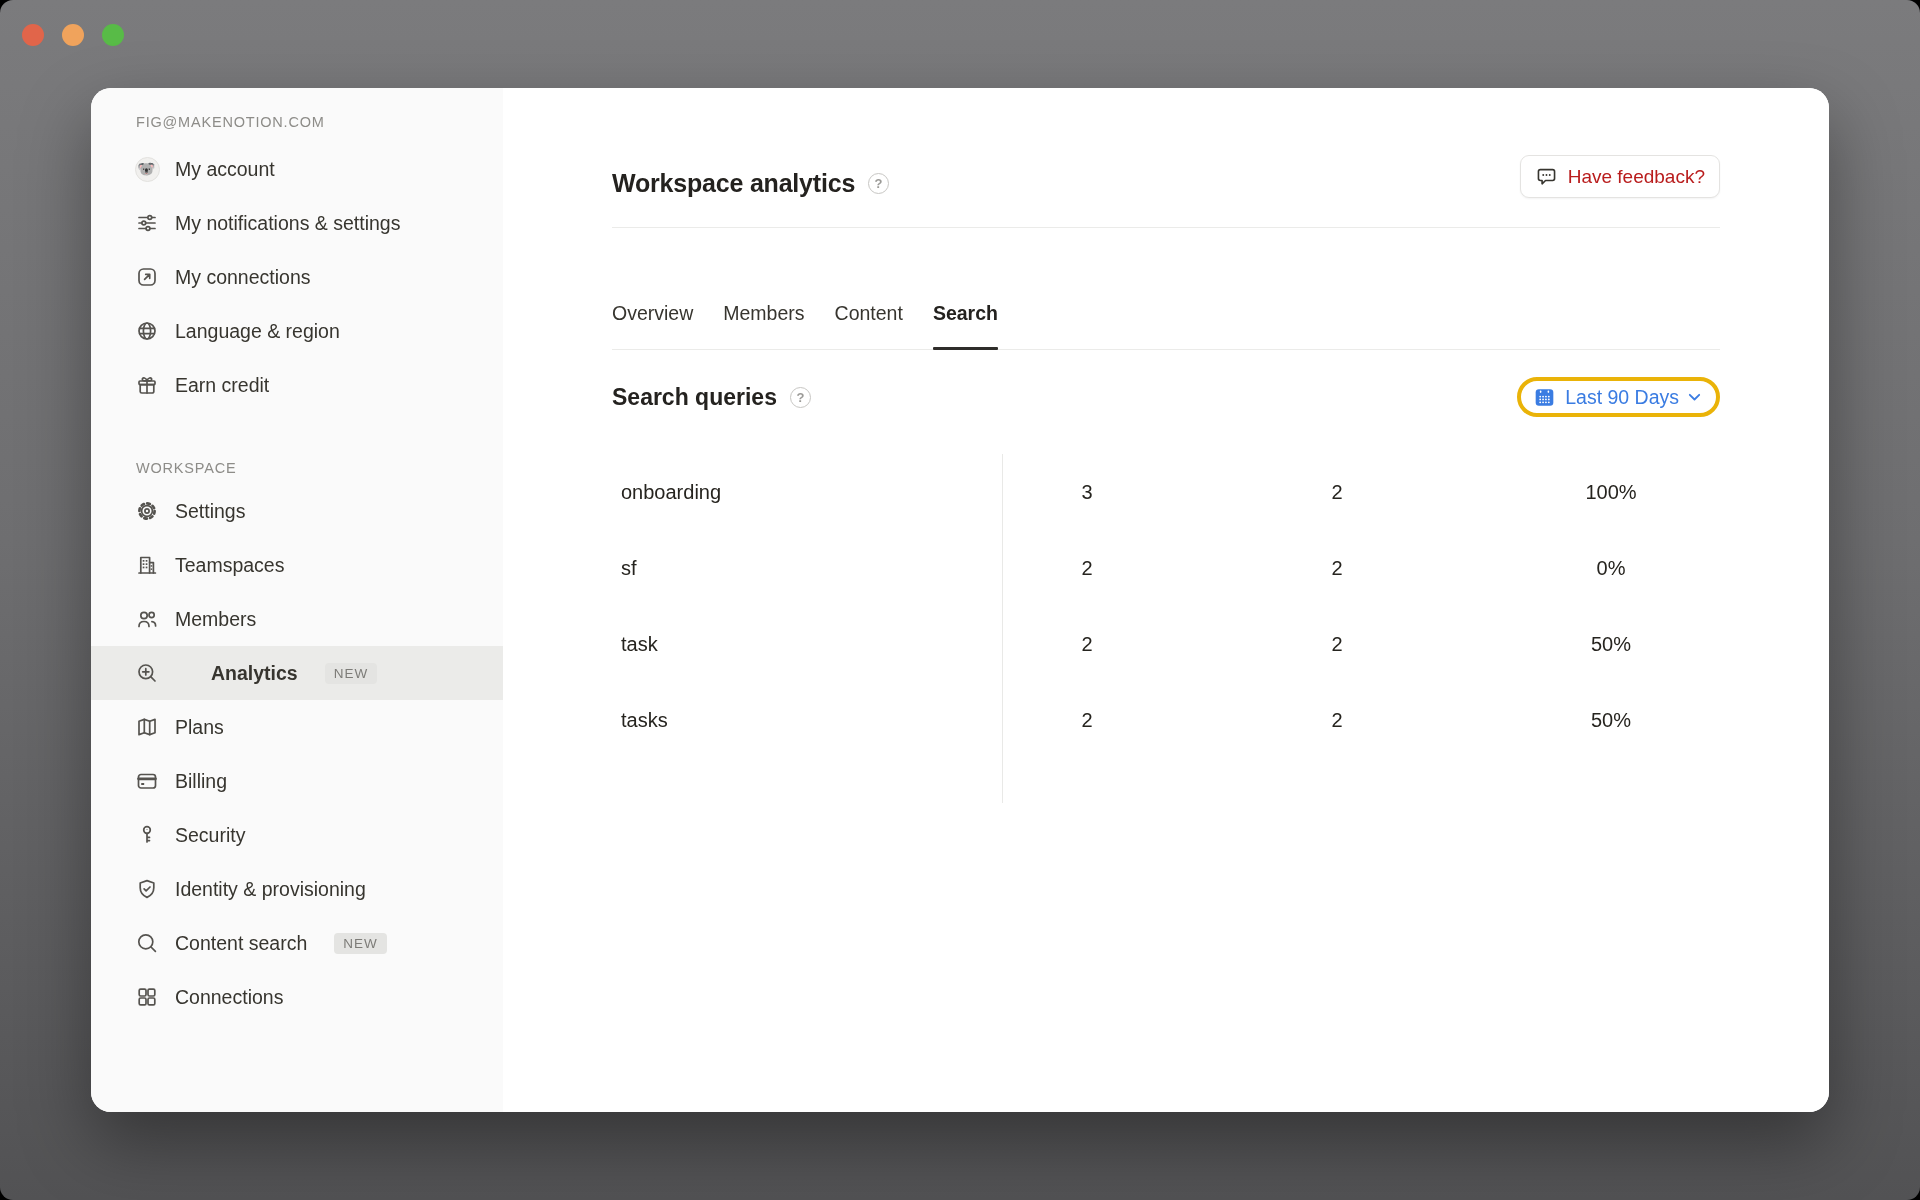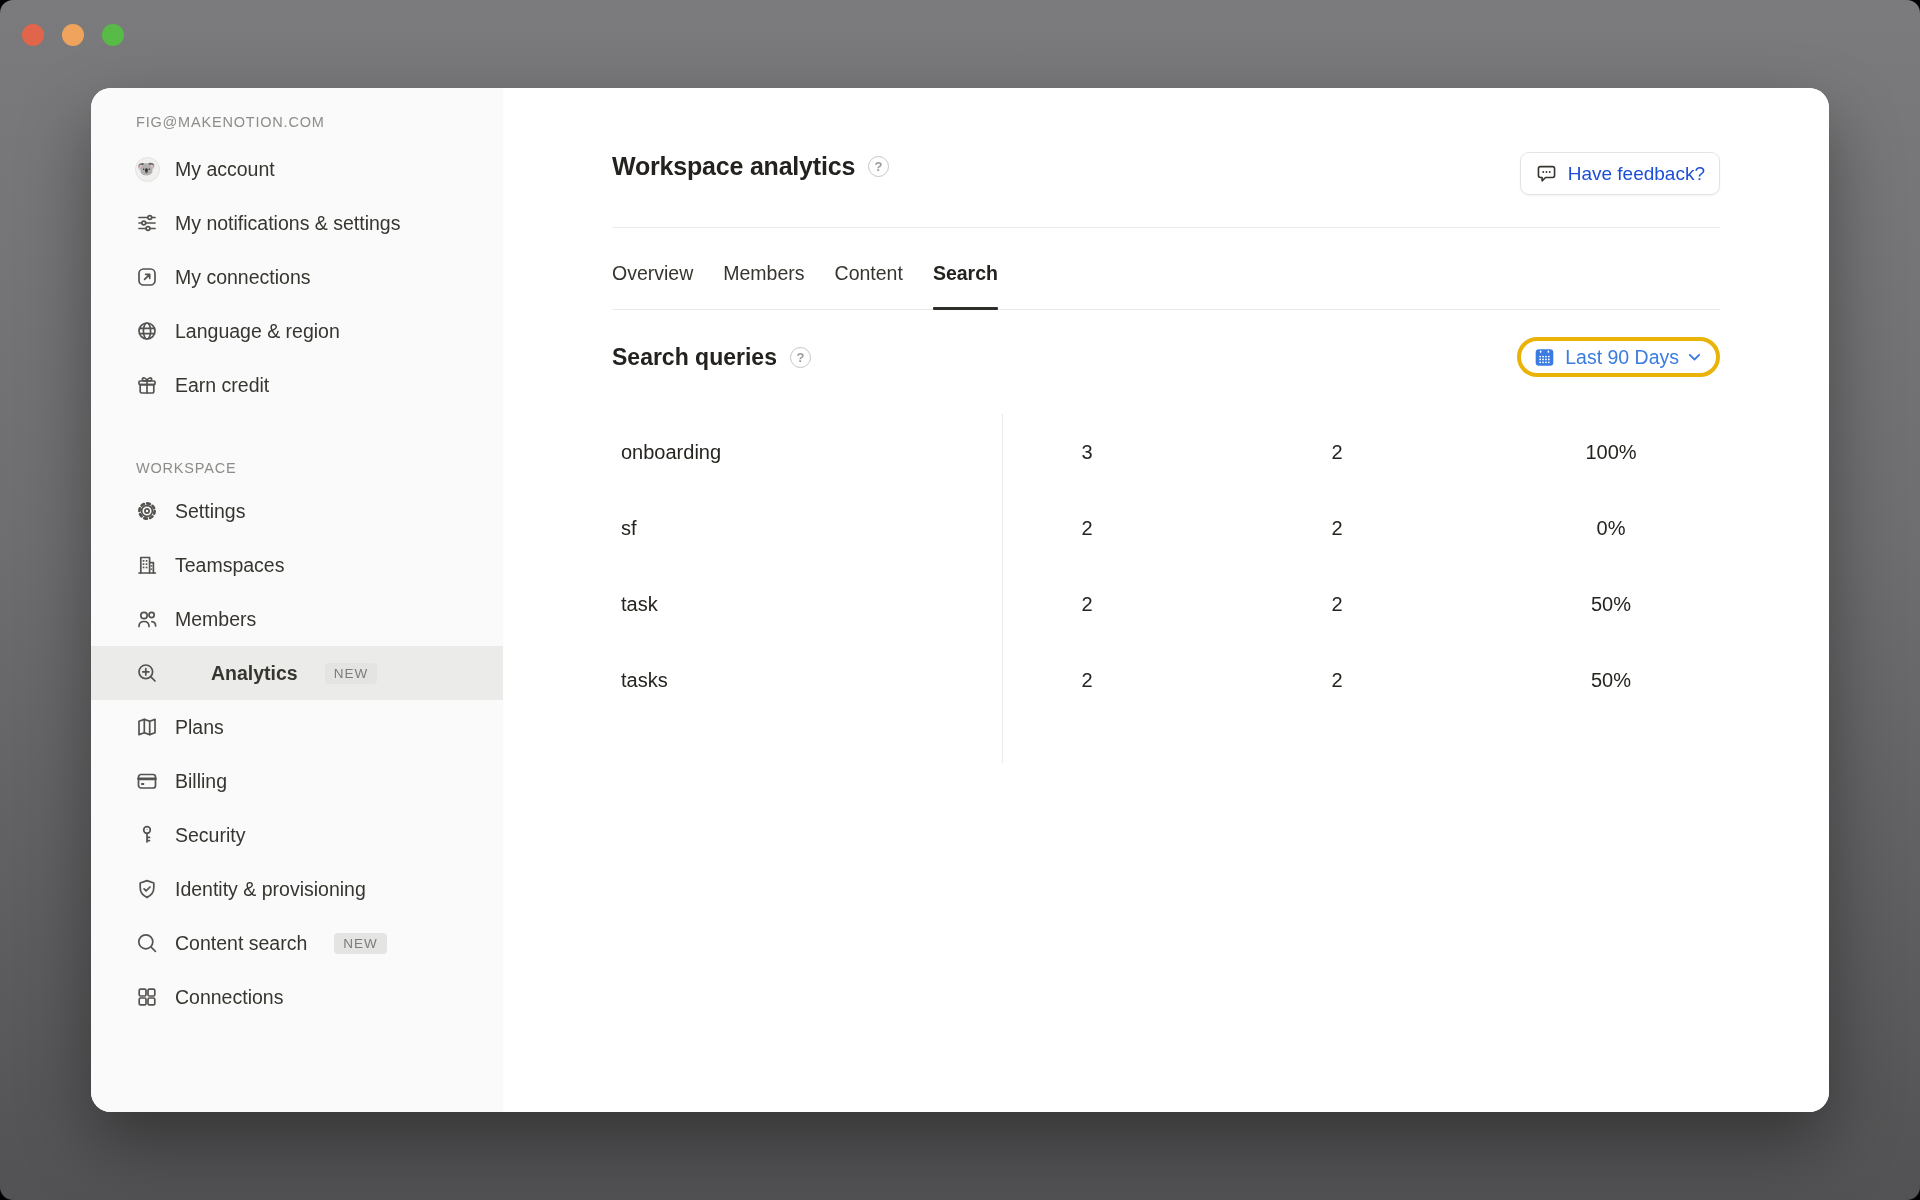--- a/index.html
+++ b/index.html
@@ -22,31 +22,31 @@
   .side-item.active .label { font-weight:600;margin-left:36px; }
   .icon-slot { width:26px; height:26px; display:flex; align-items:center; justify-content:center; color:#55534f; flex-shrink:0; }
   .side-item .label { font-size:19.5px; color:#37352f; line-height:27px; padding:13.5px 0; max-width:232px; }
   .avatar { width:25px; height:25px; border-radius:50%; background:#f1f0ee; border:1px solid #e3e2df;
             display:flex; align-items:center; justify-content:center; font-size:15px; }
   .badge { background:#e4e4e2; color:#7d7c78; font-size:13.5px; font-weight:500; letter-spacing:1px;
            padding:3px 9px; border-radius:4px; margin-left:12px; white-space:nowrap;text-align:center; }
 
   
   .main { flex:1; padding:64px 109px 0 109px; position:relative; background:#fff; }
-  .title-row { height:46px; display:flex; align-items:flex-start; justify-content:space-between; }
+  .title-row { height:46px; display:flex; align-items:flex-end; justify-content:space-between; }
   .title-left { display:flex; align-items:center; gap:13px; }
   .page-title { font-size:25px; font-weight:700; color:#24221f; letter-spacing:-.2px; }
   .help-circle { width:21px; height:21px; border:1.4px solid #c7c6c3; border-radius:50%; color:#9b9a97;
                  font-size:13px; font-weight:600; display:flex; align-items:center; justify-content:center; cursor:pointer; }
   .feedback-btn { display:flex; align-items:center; gap:10px; height:43px; padding:0 14px; background:#fff;
-                  border:1px solid #e4e3e1; border-radius:9px; font-size:19px; font-weight:500; color:#1d4ed8;
+                  border:1px solid #e4e3e1; border-radius:9px; font-size:19px; font-weight:500; color:#b91c1c;
                   cursor:pointer; box-shadow:0 1px 2px rgba(15,15,15,.05); }
   .h-divider { height:1px; background:#ebebe9; margin-top:29px; }
 
-  .tabs { display:flex; gap:30px; margin-top:32px; border-bottom:1px solid #ebebe9; }
+  .tabs { display:flex; gap:30px; margin-top:72px; border-bottom:1px solid #ebebe9; }
   .tab { font-size:19.5px; line-height:27px; color:#37352f; padding-bottom:22px; position:relative; cursor:pointer; }
   .tab.active { font-weight:600; color:#24221f; }
   .tab.active::after { content:""; position:absolute; left:0; right:0; bottom:-1px; height:3px; background:#2f2d2a; border-radius:1px; }
 
   .section-row { margin-top:27px; display:flex; align-items:center; justify-content:space-between; }
   .section-left { display:flex; align-items:center; gap:13px; }
   .section-title { font-size:23px; font-weight:700; color:#24221f; }
   .date-pill { display:flex; align-items:center; gap:9px; height:40px; padding:0 15px 0 12px; background:#fff;
                border:4px solid #eab308; border-radius:20px; color:var(--accent,#3a7ce2); font-size:19.5px;
                font-weight:500; cursor:pointer; }

